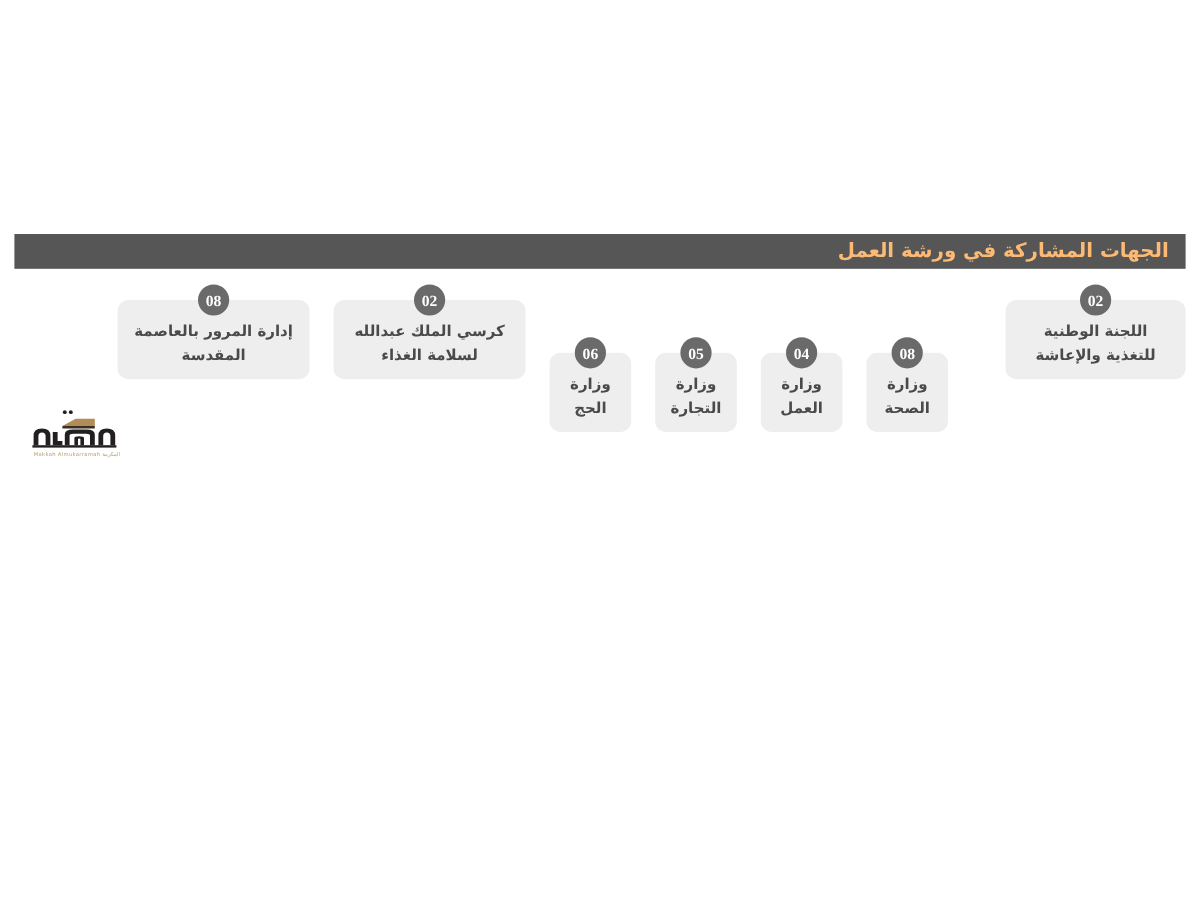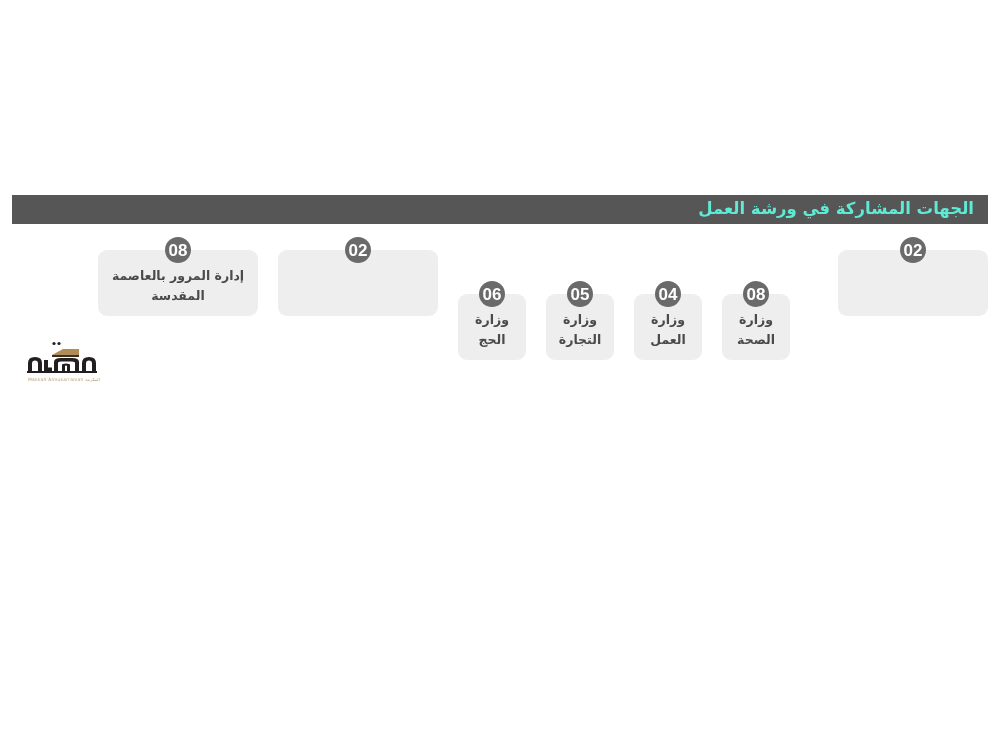--- a/index.html
+++ b/index.html
@@ -34,21 +34,21 @@
     width: 976px;
     height: 29px;
     background: #565656;
     display: flex;
     align-items: center;
     justify-content: flex-start;
     box-sizing: border-box;
     padding: 0 14px;
   }
   #title-text {
-    color: #5eead4;
+    color: #fdba74;
     font-size: 16.5px;
     font-weight: bold;
     letter-spacing: 0px;
     line-height: 1;
     white-space: nowrap;
     direction: rtl;
   }
 
   
   #cards-row {
@@ -82,28 +82,28 @@
   .org-card .badge {
     position: absolute;
     top: -13px;
     left: 50%;
     transform: translateX(-50%);
     width: 26px;
     height: 26px;
     border-radius: 50%;
     background: #6a6a6a;
     color: #ffffff;
-    font-size: 17px;
+    font-size: 13px;
     font-weight: bold;
     display: flex;
     align-items: center;
     justify-content: center;
     line-height: 1;
     letter-spacing: 0px;
-    font-family: Liberation Sans, sans-serif;
+    font-family: Liberation Serif, serif;
   }
 
   .org-card .card-label {
     color: #4a4a4a;
     font-size: 12.5px;
     font-weight: bold;
     line-height: 1.55;
     text-align: center;
     direction: rtl;
     white-space: pre-line;
@@ -148,20 +148,22 @@
 
   <div id="title-bar">
     <span id="title-text">الجهات المشاركة في ورشة العمل</span>
   </div>
 
   <div id="cards-row">
 
 
     <div class="org-card w-lg">
       <span class="badge">02</span>
+      <span class="card-label">اللجنة الوطنية
+للتغذية والإعاشة</span>
     </div>
 
     <div class="org-card w-sm">
       <span class="badge">08</span>
       <span class="card-label">وزارة
 الصحة</span>
     </div>
 
     <div class="org-card w-sm">
       <span class="badge">04</span>
@@ -176,20 +178,22 @@
     </div>
 
     <div class="org-card w-sm">
       <span class="badge">06</span>
       <span class="card-label">وزارة
 الحج</span>
     </div>
 
     <div class="org-card w-xl">
       <span class="badge">02</span>
+      <span class="card-label">كرسي الملك عبدالله
+لسلامة الغذاء</span>
     </div>
 
     <div class="org-card w-xl">
       <span class="badge">08</span>
       <span class="card-label">إدارة المرور بالعاصمة
 المقدسة</span>
     </div>
 
   </div>
 

